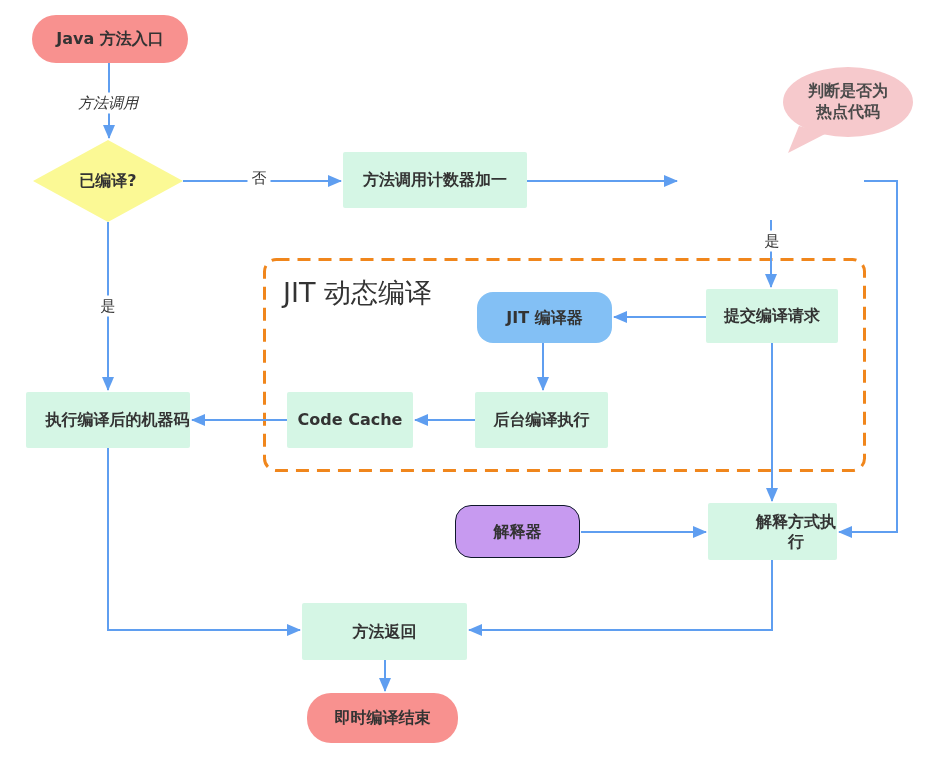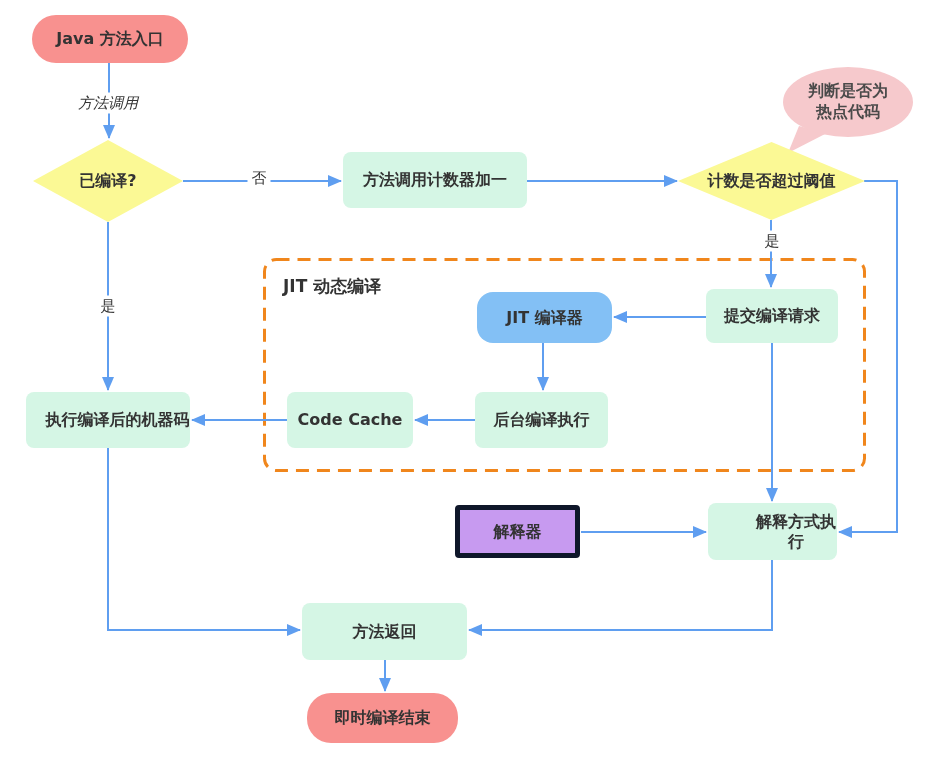--- a/index.html
+++ b/index.html
@@ -19,39 +19,39 @@
     font-family:"DejaVu Sans","Liberation Sans",sans-serif;
     overflow:hidden;
   }
   .edges{position:absolute;left:0;top:0;z-index:1;}
   .node{
     position:absolute;z-index:2;box-sizing:border-box;
     display:flex;align-items:center;justify-content:center;text-align:center;
     font-weight:700;font-size:16px;color:var(--text_dark);line-height:1.25;
   }
   .pill{background:var(--terminal_pink);border-radius:24px;}
-  .green{background:var(--process_green);border-radius:8px;}
+  .green{background:var(--process_green);border-radius:2px;}
   .blue{background:var(--jit_blue);border-radius:16px;}
-  .purple{background:var(--interpreter_purple);border-radius:4px;border:5px solid #0f172a;}
+  .purple{background:var(--interpreter_purple);border-radius:16px;border:1px solid #0f172a;}
   .diamond{
     background:var(--decision_yellow);
     clip-path:polygon(50% 0,100% 50%,50% 100%,0 50%);
   }
   .bubble{
     background:var(--bubble_pink);border-radius:50%;
     flex-direction:column;color:#4a4a4a;font-size:16px;line-height:1.3;
   }
   .edge-label{
     position:absolute;z-index:3;transform:translate(-50%,-50%);
     background:#ffffff;padding:1px 4px;font-size:15px;font-weight:400;
     color:var(--text_dark);white-space:nowrap;
   }
   .jit-title{
     position:absolute;left:283px;top:275px;z-index:2;
-    font-size:17px;font-weight:700;color:var(--text_dark);white-space:nowrap;
+    font-size:27px;font-weight:400;color:var(--text_dark);white-space:nowrap;
   }
 </style>
 </head>
 <body>
 
 <div class="canvas">
 
   <svg class="edges" width="935" height="767" viewBox="0 0 935 767">
     <defs>
       <marker id="ah" markerUnits="userSpaceOnUse" markerWidth="15" markerHeight="12" refX="13" refY="6" orient="auto">
@@ -92,23 +92,20 @@
 
   <div class="node green" style="left:343px;top:152px;width:184px;height:56px;">
     <span>方法调用计数器加一</span>
   </div>
 
   <div class="node bubble" style="left:783px;top:67px;width:130px;height:70px;">
     <span>判断是否为</span>
     <span>热点代码</span>
   </div>
 
-  <div class="node diamond" style="left:678px;top:142px;width:187px;height:78px;">
-    <span>计数是否超过阈值</span>
-  </div>
 
   <div class="jit-title">JIT 动态编译</div>
 
   <div class="node green" style="left:706px;top:289px;width:132px;height:54px;">
     <span>提交编译请求</span>
   </div>
 
   <div class="node blue" style="left:477px;top:292px;width:135px;height:51px;">
     <span>JIT 编译器</span>
   </div>

